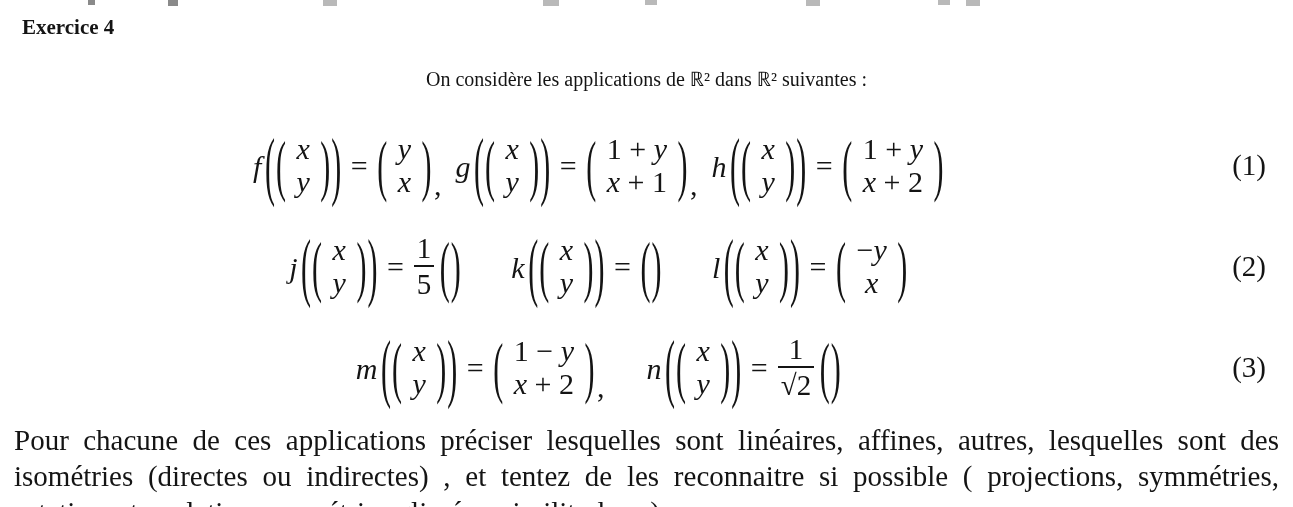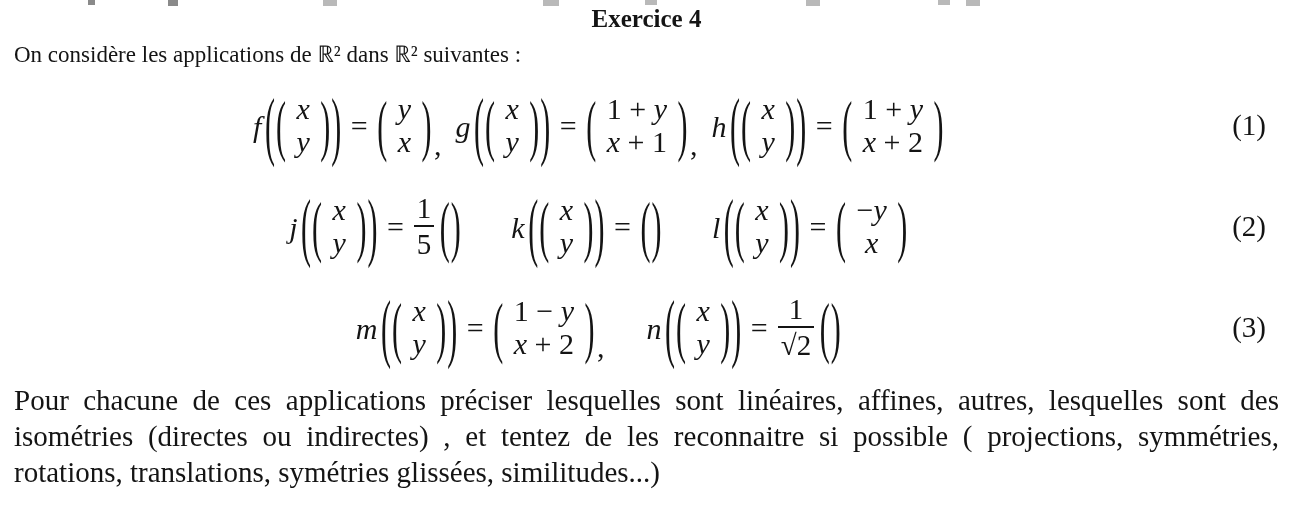--- a/index.html
+++ b/index.html
@@ -9,22 +9,22 @@
     font-family:"Liberation Serif", serif;
     overflow:hidden; position:relative;
   }
   .doc { padding:2px 14px 0 14px; }
 
   
   .artifacts { position:absolute; top:0; left:0; width:100%; height:8px; }
   .artifacts .frag { position:absolute; top:0; background:#b9b9b9; }
   .artifacts .dark { background:#8a8a8a; }
 
-  .title { font-size:25px; font-weight:bold; margin:0; line-height:34px;text-align:center; }
-  .intro { font-size:23px; margin:0; line-height:38px; }
+  .title { font-size:21px; font-weight:bold; margin:8px; line-height:34px; }
+  .intro { font-size:20px; margin:16px; line-height:38px;text-align:center; }
 
   
   .eq-row {
     position:relative; height:101px;
     display:flex; align-items:center; justify-content:center;
     font-size:30px; padding-right:96px;
   }
   .eq-tag { position:absolute; right:13px; top:50%; transform:translateY(-50%); font-size:29px; }
   .eq-item { display:inline-flex; align-items:center; }
   .fn { font-style:italic; margin-right:3px; transform:translateY(2px); }

